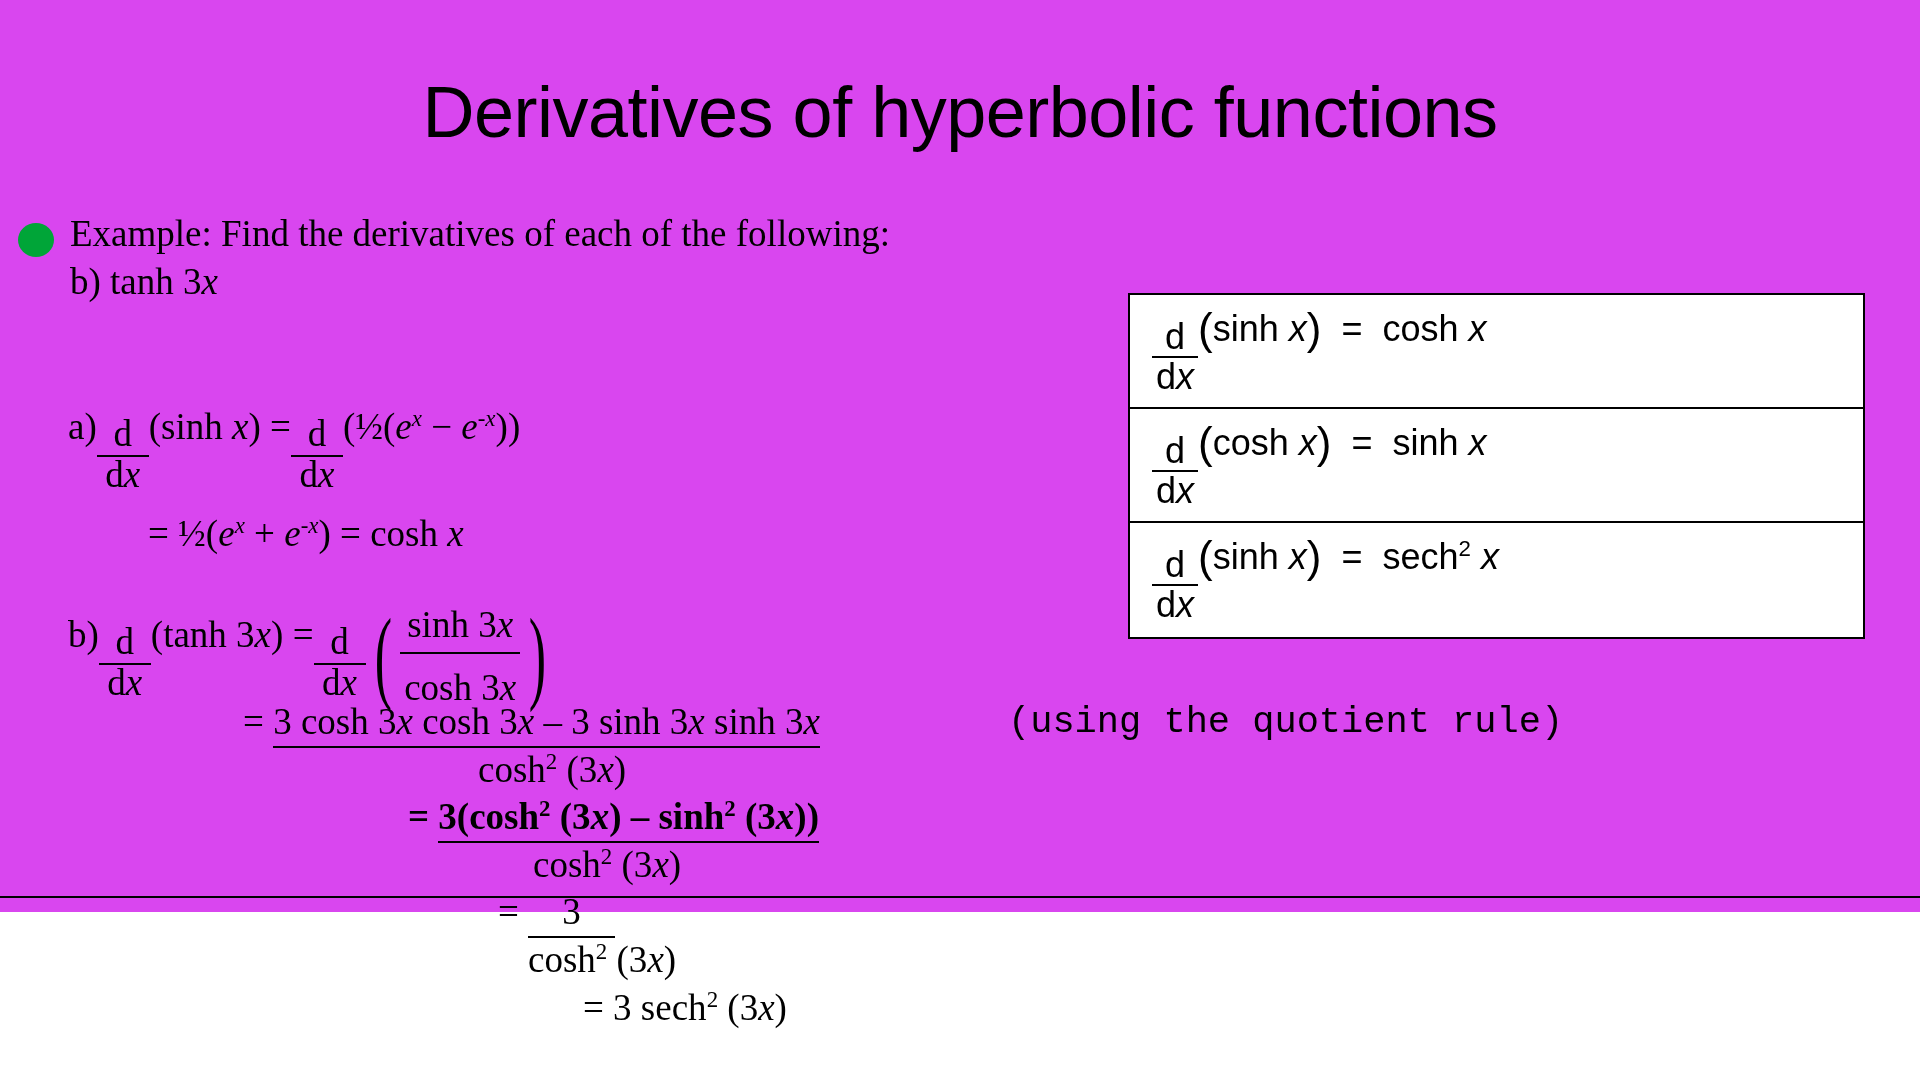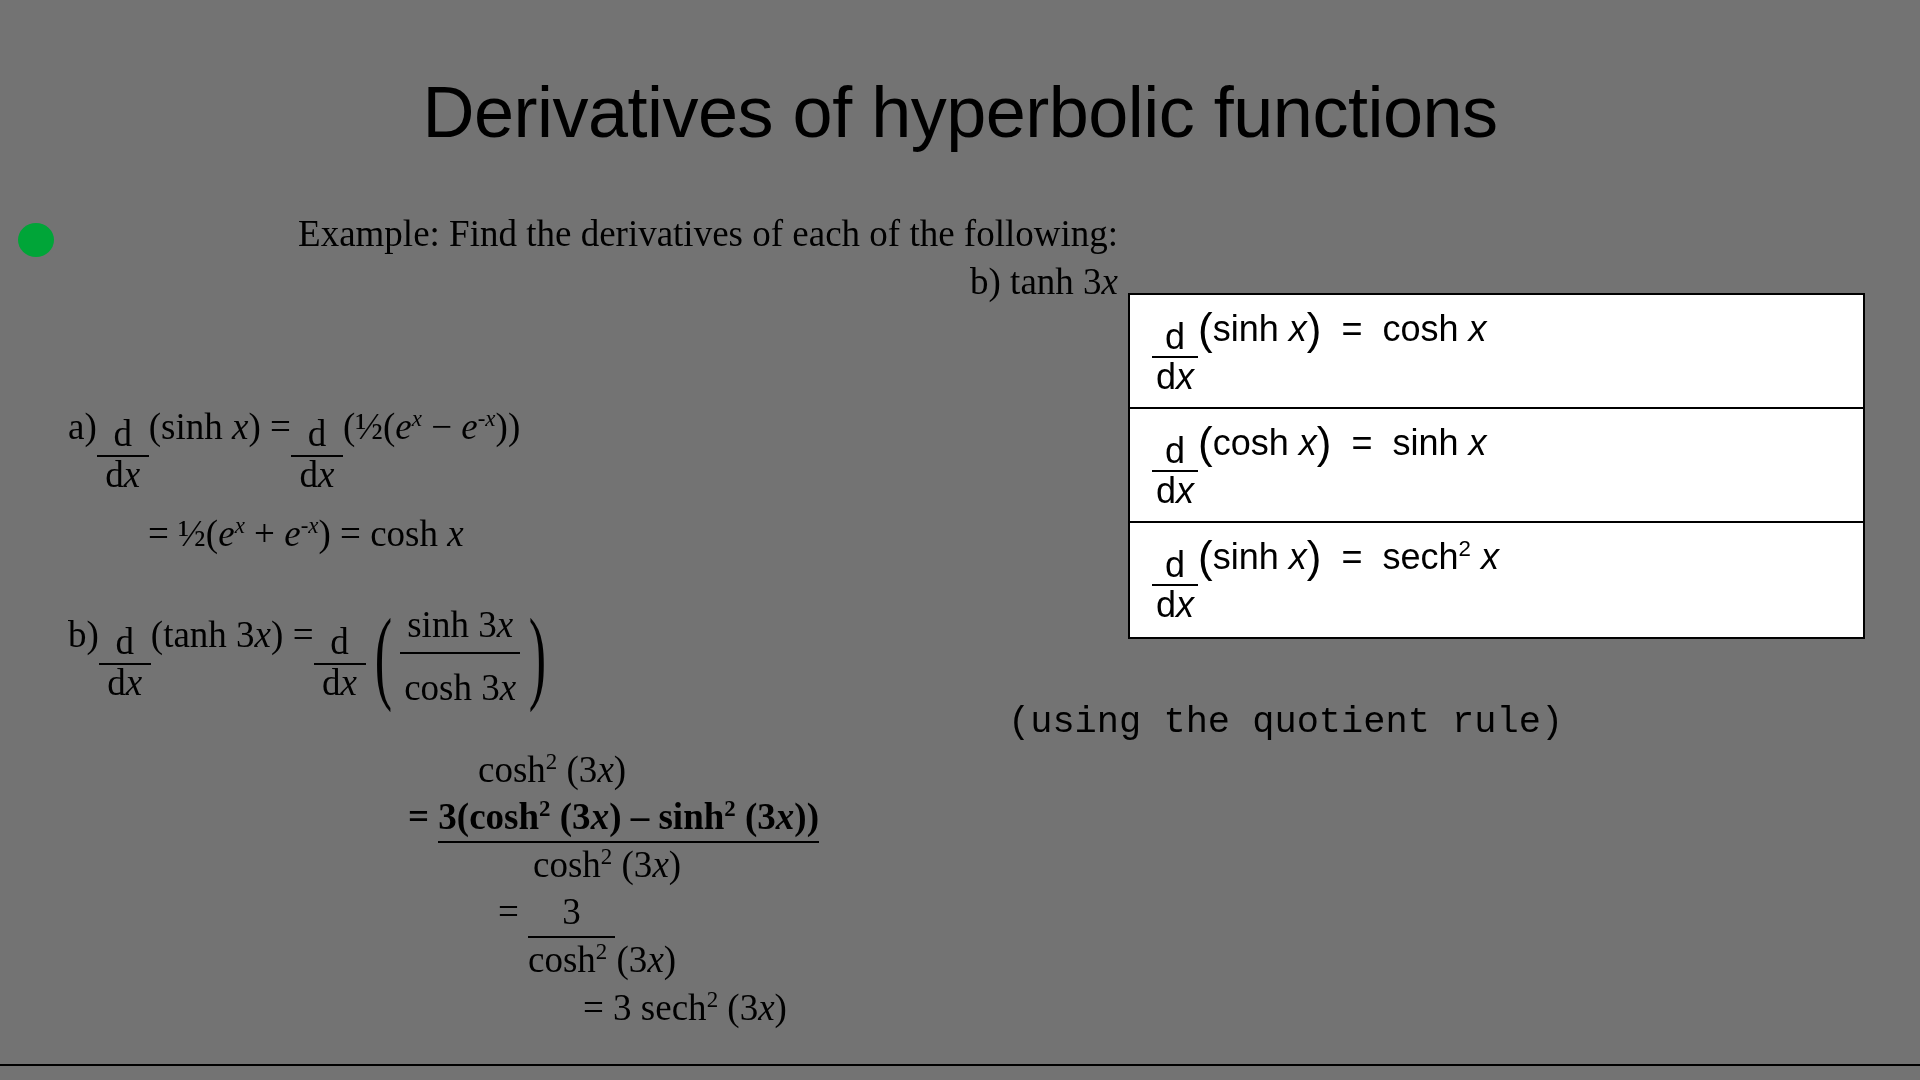--- a/index.html
+++ b/index.html
@@ -14,22 +14,22 @@
     color: #000000;
     overflow: hidden;
     position: relative;
   }
 
   
   #slide {
     position: absolute;
     left: 0; top: 0;
     width: 1920px;
-    height: 1080px;
-    background: #737373;
+    height: 912px;
+    background: #d946ef;
   }
   #bottom-rule {
     position: absolute;
     left: 0;
     bottom: 14px;
     width: 1920px;
     height: 2px;
     background: #000000;
   }
 
@@ -47,21 +47,20 @@
     letter-spacing: -0.5px;
     white-space: nowrap;
   }
 
   
   #bullet-block {
     position: absolute;
     left: 18px;
     top: 210px;
     width: 1100px;
-    text-align: right;
   }
   #bullet-dot {
     position: absolute;
     left: 0px;
     top: 13px;
     width: 36px;
     height: 34px;
     border-radius: 50%;
   }
   .bullet-line {
@@ -217,20 +216,23 @@
   </div>
 
   <div class="mathline" style="left:148px; top:512px;">
     <span>= ½(</span><span class="it">e</span><sup class="spi">x</sup><span> + </span><span class="it">e</span><sup class="spi">-x</sup><span>) = cosh </span><span class="it">x</span>
   </div>
 
   <div class="mathline" style="left:68px; top:585px;">
     <span>b)</span><span class="ddx"><span class="num">d</span><span class="den">d<span class="it">x</span></span></span><span>(tanh 3</span><span class="it">x</span><span>)</span>&nbsp;<span>=</span><span class="ddx"><span class="num">d</span><span class="den">d<span class="it">x</span></span></span><span class="paren-big">(</span><span class="bigfrac"><span class="top"><span>sinh 3</span><span class="it">x</span></span><span class="bot"><span>cosh 3</span><span class="it">x</span></span></span><span class="paren-big">)</span>
   </div>
 
+  <div class="mathline" style="left:243px; top:700px;">
+    <span>=</span>&nbsp;<span class="ruled"><span>3 cosh 3</span><span class="it">x</span><span> cosh 3</span><span class="it">x</span><span> – 3 sinh 3</span><span class="it">x</span><span> sinh 3</span><span class="it">x</span></span>
+  </div>
   <div class="mathline" style="left:478px; top:748px;">
     <span>cosh</span><sup class="sp">2</sup><span> (3</span><span class="it">x</span><span>)</span>
   </div>
   <div class="mathline" style="left:1008px; top:700px;font-family:Liberation Mono, monospace;">(using the quotient rule)</div>
 
   <div class="mathline" style="left:408px; top:795px;font-weight:bold;">
     <span>=</span>&nbsp;<span class="ruled"><span>3(cosh</span><sup class="sp">2</sup><span> (3</span><span class="it">x</span><span>) – sinh</span><sup class="sp">2</sup><span> (3</span><span class="it">x</span><span>))</span></span>
   </div>
   <div class="mathline" style="left:533px; top:843px;">
     <span>cosh</span><sup class="sp">2</sup><span> (3</span><span class="it">x</span><span>)</span>

